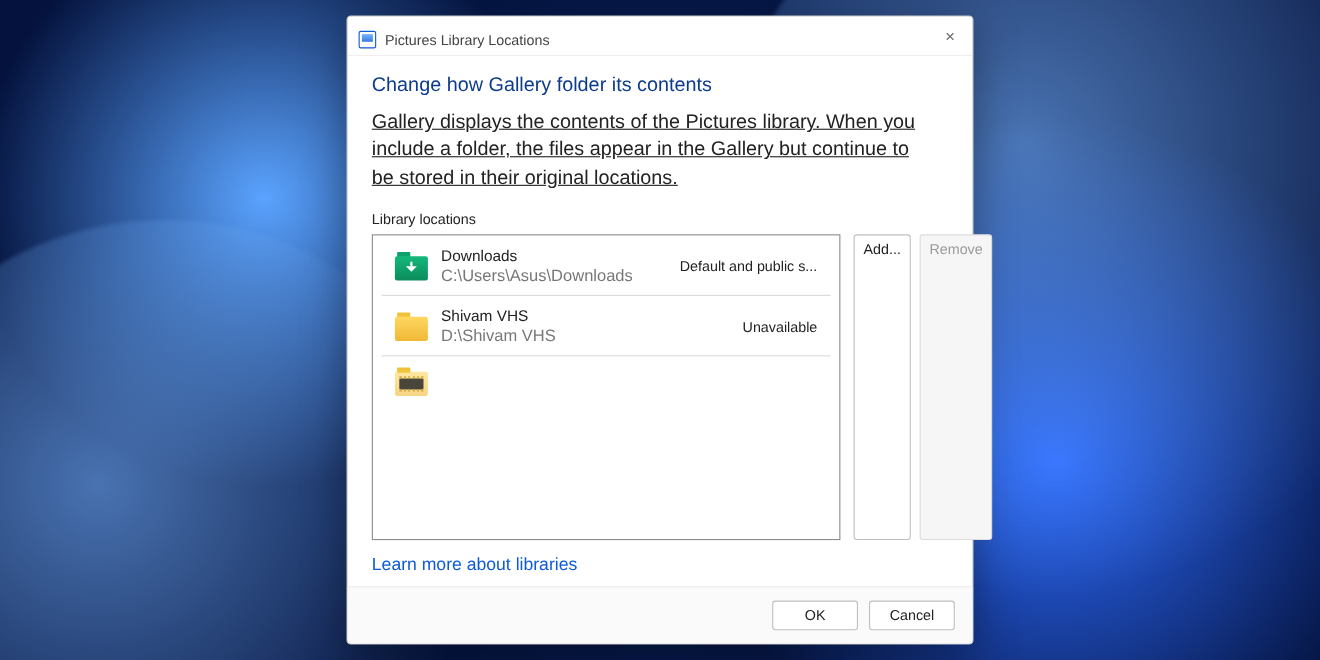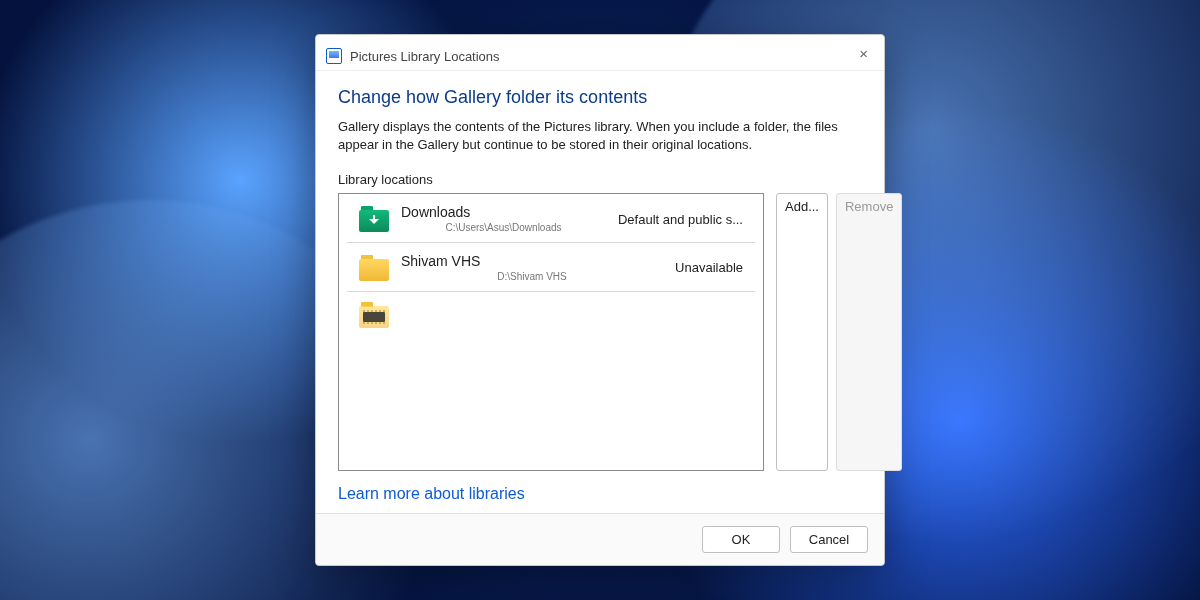--- a/index.html
+++ b/index.html
@@ -49,21 +49,21 @@
     content: ""; position: absolute; inset: 2px 2px 5px 2px;
     background: linear-gradient(180deg, #78b4ff, #3a7ae0);
   }
   .titlebar .title { color: #444; font-size: 13px; flex: 1; }
   .titlebar .close { color: #666; font-size: 15px; padding: 2px 6px; cursor: pointer; }
 
   .body {
     padding: 16px 22px 10px 22px;
   }
   .heading { color: #0d3b8c; font-size: 18px; margin-bottom: 10px; font-weight: 400; }
-  .description { color: #222; font-size: 13px; line-height: 1.4; margin-bottom: 18px; max-width: 500px; }
+  .description { color: #222; font-size: 18px; line-height: 1.4; margin-bottom: 18px; max-width: 500px; text-decoration: underline; }
   .section-label { font-size: 13px; color: #222; margin-bottom: 6px; }
 
   .locations-row { display: flex; gap: 12px; }
   .listbox {
     width: 440px; height: 278px;
     border: 1px solid #8b8b8b;
     overflow-y: auto;
     background: #fff;
   }
   .side-buttons { display: flex; flex-direction: row; gap: 8px; width: 86px; }
@@ -118,21 +118,21 @@
   .folder-video .film::before,
   .folder-video .film::after {
     content:""; position:absolute; left:0; right:0; height:2px;
     background: repeating-linear-gradient(90deg,#c9a83a 0 2px, transparent 2px 4px);
   }
   .folder-video .film::before { top:-2px; }
   .folder-video .film::after  { bottom:-2px; }
 
   .entry .text { flex: 1; min-width: 0; }
   .entry .name { font-size: 14px; color: #222; line-height: 1.2; }
-  .entry .path { font-size: 10px; color: #777; line-height: 1.3; white-space: nowrap; overflow: hidden; text-overflow: ellipsis; text-align: center; }
+  .entry .path { font-size: 15px; color: #777; line-height: 1.3; white-space: nowrap; overflow: hidden; text-overflow: ellipsis; }
   .entry.ghost .name, .entry.ghost .path { color: #bdbdbd; }
   .entry .status { font-size: 13px; color: #222; white-space: nowrap; max-width: 150px; overflow: hidden; text-overflow: ellipsis; }
 
   .link { color: #0d5bd6; font-size: 16px; margin-top: 14px; display: inline-block; cursor: pointer; }
 
   .footer {
     border-top: 1px solid #e0e0e0;
     padding: 12px 16px;
     display: flex; justify-content: flex-end; gap: 10px;
     background: #fafafa;

